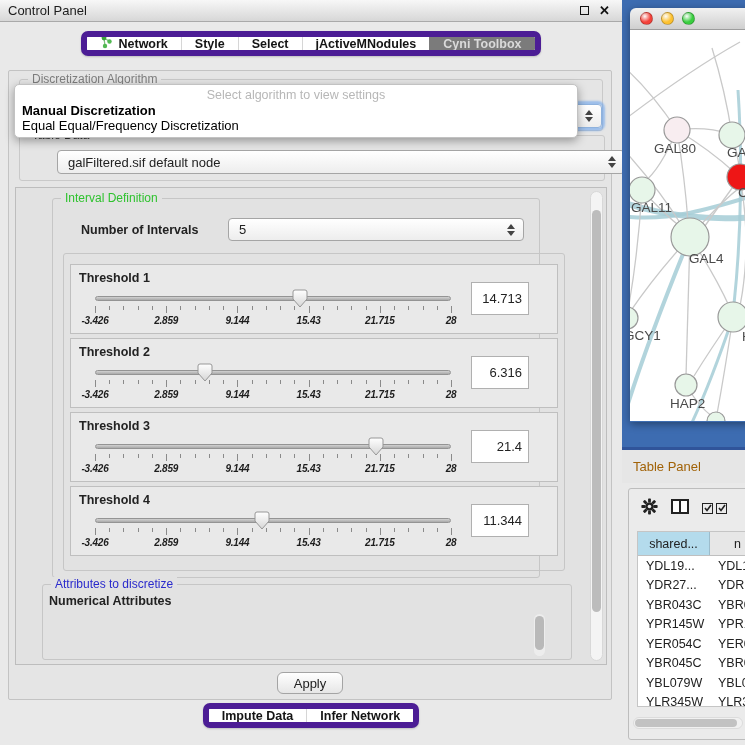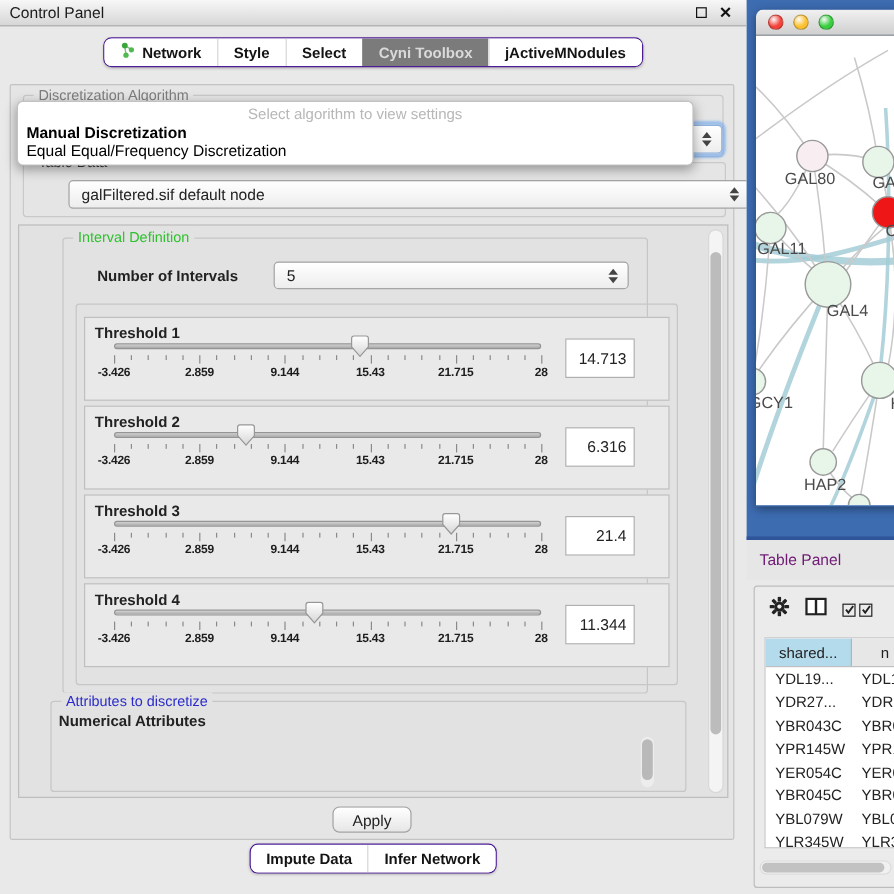--- a/index.html
+++ b/index.html
@@ -8,21 +8,21 @@
 
   
   .control-panel { position:absolute; left:0; top:0; width:622px; height:745px; background:#e9e9e9; }
   .cp-titlebar { height:22px; background:linear-gradient(#f7f7f7,#d7d7d7); border-bottom:1px solid #a9a9a9; display:flex; align-items:center; }
   .cp-title { padding-left:8px; font-size:13px; color:#1c1c1c; }
   .win-icons { margin-left:auto; display:flex; align-items:center; gap:10px; padding-right:12px; }
   .float-icon { width:9px; height:9px; border:1.5px solid #111; background:transparent; }
   .close-icon { font-size:13px; font-weight:bold; color:#111; line-height:10px; }
 
   .seg-bar { position:absolute; top:31px; left:0; width:622px; display:flex; justify-content:center; }
-  .seg { display:flex; border:1px solid #4c1d95; border-radius:7px; overflow:hidden; background:#fff; height:25px; box-shadow:0 1px 2px rgba(0,0,0,.18); }
+  .seg { display:flex; border:6px solid #4c1d95; border-radius:7px; overflow:hidden; background:#fff; height:25px; box-shadow:0 1px 2px rgba(0,0,0,.18); }
   .seg-item { display:flex; align-items:center; gap:5px; padding:0 13px; font-size:12.5px; font-weight:bold; color:#141414; background:#fff; border-left:1px solid #d6d6d6; cursor:default; }
   .seg-item:first-child { border-left:none; }
   .seg-item.sel { background:#7b7b7b; color:#dadada; border-left-color:#7b7b7b; }
 
   .outer-panel { position:absolute; left:8px; top:70px; width:604px; height:630px; background:#e5e5e5; border:1px solid #c3c3c3; border-radius:2px; }
 
   .group { position:absolute; border:1px solid #c9c9c9; border-radius:3px; }
   .group-title { position:absolute; top:-8px; left:8px; background:#e5e5e5; padding:0 4px; font-size:12px; white-space:nowrap; }
 
   .algo-group { left:10px; top:8px; width:584px; height:52px; }
@@ -50,21 +50,21 @@
   .iv-group { left:36px; top:10px; width:488px; height:380px; border-color:#c6c6c6; }
   .iv-group > .group-title { color:#2ec22e; background:#e2e2e2; }
   .noi-label { position:absolute; left:28px; top:24px; font-size:12.5px; font-weight:bold; }
   .noi-combo { left:175px; top:19px; width:296px; height:23px; }
 
   .thr-group { left:10px; top:54px; width:502px; height:318px; border-color:#c6c6c6; }
   .thr-group > .group-title { color:#2a2acc; background:#e2e2e2; }
   .th-stack { position:absolute; left:6px; right:6px; top:10px; }
   .th-panel { position:relative; height:70px; background:#e9e9e9; border:1px solid #bfbfbf; margin-bottom:4px; }
   .th-title { position:absolute; left:8px; top:6px; font-size:12.5px; font-weight:bold; }
-  .slider-area { position:absolute; left:24px; top:12px; width:356px; height:38px; }
+  .slider-area { position:absolute; left:24px; top:22px; width:356px; height:38px;font-style:italic; }
   .track { position:absolute; left:0; right:0; top:9px; height:5px; background:linear-gradient(#d2d2d2,#a9a9a9); border:1px solid #949494; border-radius:3px; }
   .thumb-sl { position:absolute; top:2px; width:16px; height:19px; }
   .ticks { position:absolute; left:0; right:0; top:19px; height:8px; }
   .tick { position:absolute; top:0; width:1px; background:#8a8a8a; }
   .tick.minor { height:4px; }
   .tick.major { height:7px; }
   .tick-labels { position:absolute; left:0; right:0; top:28px; height:10px; }
   .tick-lab { position:absolute; transform:translateX(-50%); font-size:10px; font-weight:bold; color:#1d1d1d; letter-spacing:-0.2px; white-space:nowrap; }
   .value-box { position:absolute; right:28px; top:17px; width:58px; height:33px; background:#fff; border:1px solid #b0b0b0; display:flex; align-items:center; justify-content:flex-end; padding-right:6px; font-size:13px; }
 
@@ -82,21 +82,21 @@
 
   
   .right-col { position:absolute; left:622px; top:0; width:123px; height:745px; background:#e9e9e9; overflow:hidden; }
   .blue-frame { position:absolute; left:0; top:0; width:123px; height:450px; background:#3d6cb1; border-bottom:3px solid #30549a; }
   .mac-window { position:absolute; left:8px; top:8px; width:130px; height:414px; border-radius:6px 6px 0 0; overflow:hidden; box-shadow:0 2px 8px rgba(0,0,0,.4); }
   .mac-titlebar { height:22px; background:linear-gradient(#f1f1f1,#cfcfcf); border-bottom:1px solid #9d9d9d; display:flex; align-items:center; gap:8px; padding-left:10px; }
   .light { width:13px; height:13px; border-radius:50%; border:1px solid rgba(0,0,0,.25); }
   .net-canvas { position:relative; background:#fff; height:391px; overflow:hidden; }
   .net-canvas svg { position:absolute; left:0; top:0; }
 
-  .tp-header { position:absolute; left:0; top:450px; width:123px; height:33px; background:#e6e6e6; display:flex; align-items:center; padding-left:11px; font-size:13px; color:#701a75; }
+  .tp-header { position:absolute; left:0; top:450px; width:123px; height:33px; background:#e6e6e6; display:flex; align-items:center; padding-left:11px; font-size:13px; color:#a16207; }
   .tp-box { position:absolute; left:6px; top:488px; width:130px; height:252px; background:#ebebeb; border:1px solid #bdbdbd; border-radius:3px; }
   .tp-toolbar { height:38px; display:flex; align-items:center; gap:13px; padding-left:12px; }
   .check-pair { display:flex; gap:3px; }
   .cb { width:11px; height:11px; border:1.5px solid #222; display:flex; align-items:center; justify-content:center; }
   .tp-table { position:absolute; left:8px; top:42px; width:130px; bottom:32px; background:#fff; border:1px solid #c5c5c5; overflow:hidden; font-size:12.5px; }
   .tp-hrow { display:flex; height:24px; border-bottom:1px solid #bfbfbf; }
   .tp-hcell { display:flex; align-items:center; }
   .tp-hcell.c1 { width:72px; background:#b4dbec; border-right:1px solid #9cbccb; justify-content:center; }
   .tp-hcell.c2 { flex:1; background:#e7e7e7; padding-left:24px; }
   .tp-row { display:flex; height:19.5px; align-items:center; }
@@ -128,25 +128,25 @@
               <circle cx="5" cy="11" r="2.2" fill="#52b852"></circle>
             </svg></span>
           <span>Network</span>
         </div>
         <div class="seg-item">
           <span>Style</span>
         </div>
         <div class="seg-item">
           <span>Select</span>
         </div>
+        <div class="seg-item">
+          <span>jActiveMNodules</span>
+        </div>
         <div class="seg-item sel">
           <span>Cyni Toolbox</span>
-        </div>
-        <div class="seg-item">
-          <span>jActiveMNodules</span>
         </div>
       </div>
   </div>
 
   <div class="outer-panel">
 
     <div class="group algo-group">
       <span class="group-title">Discretization Algorithm</span>
       <div class="combo algo-combo">
         <span class="spin">

